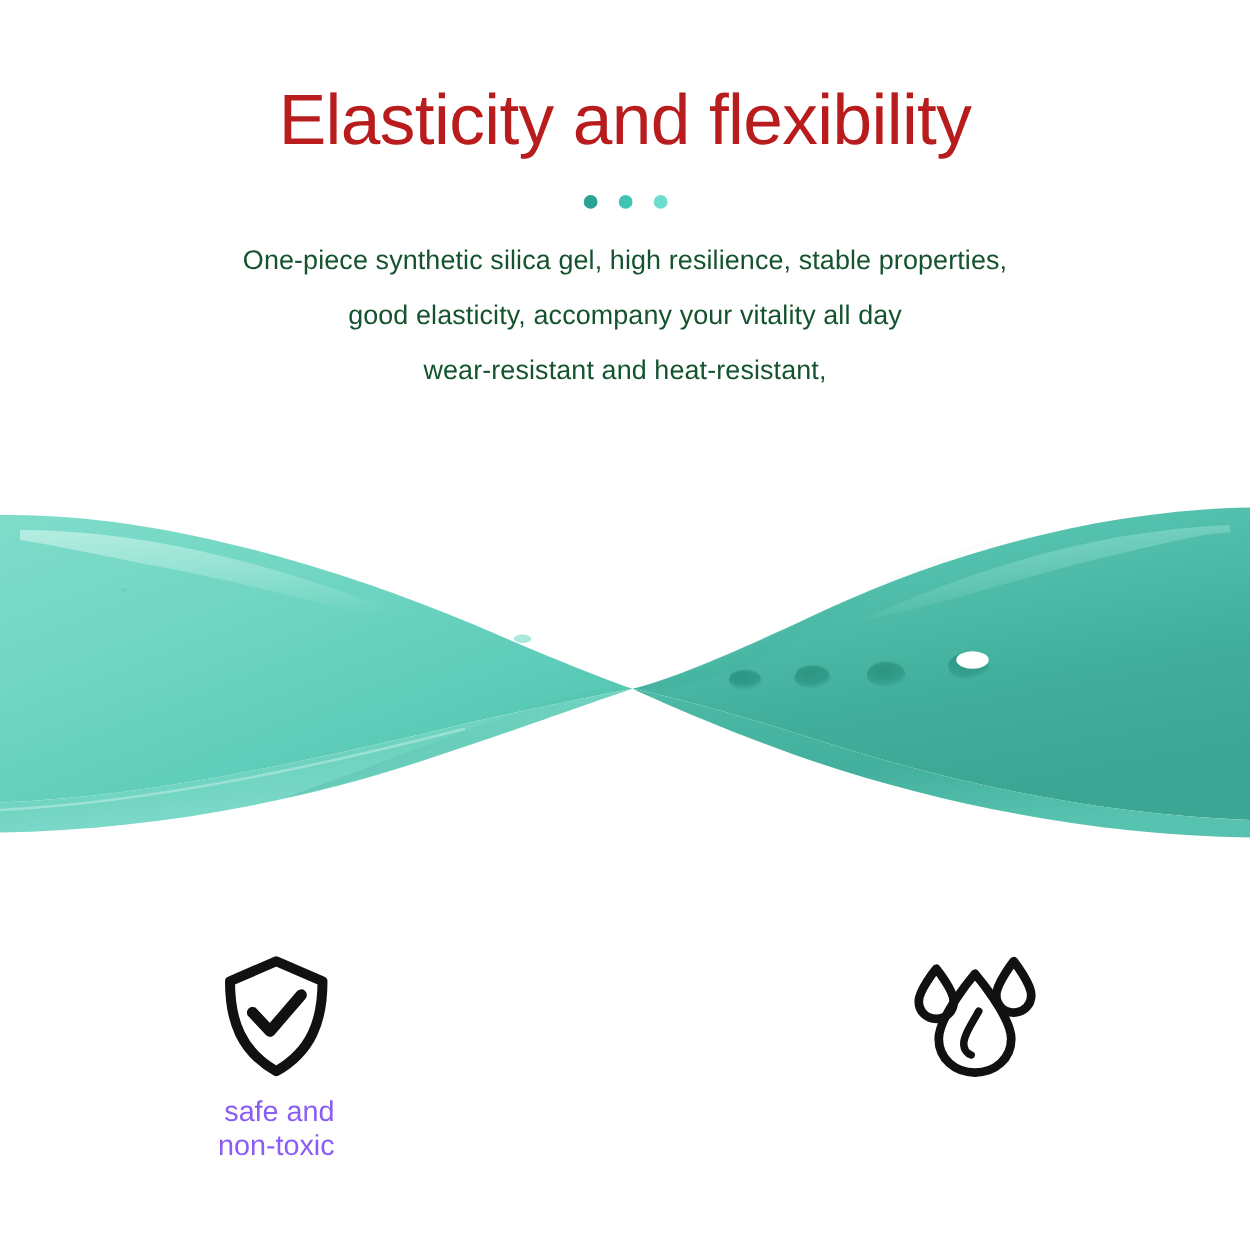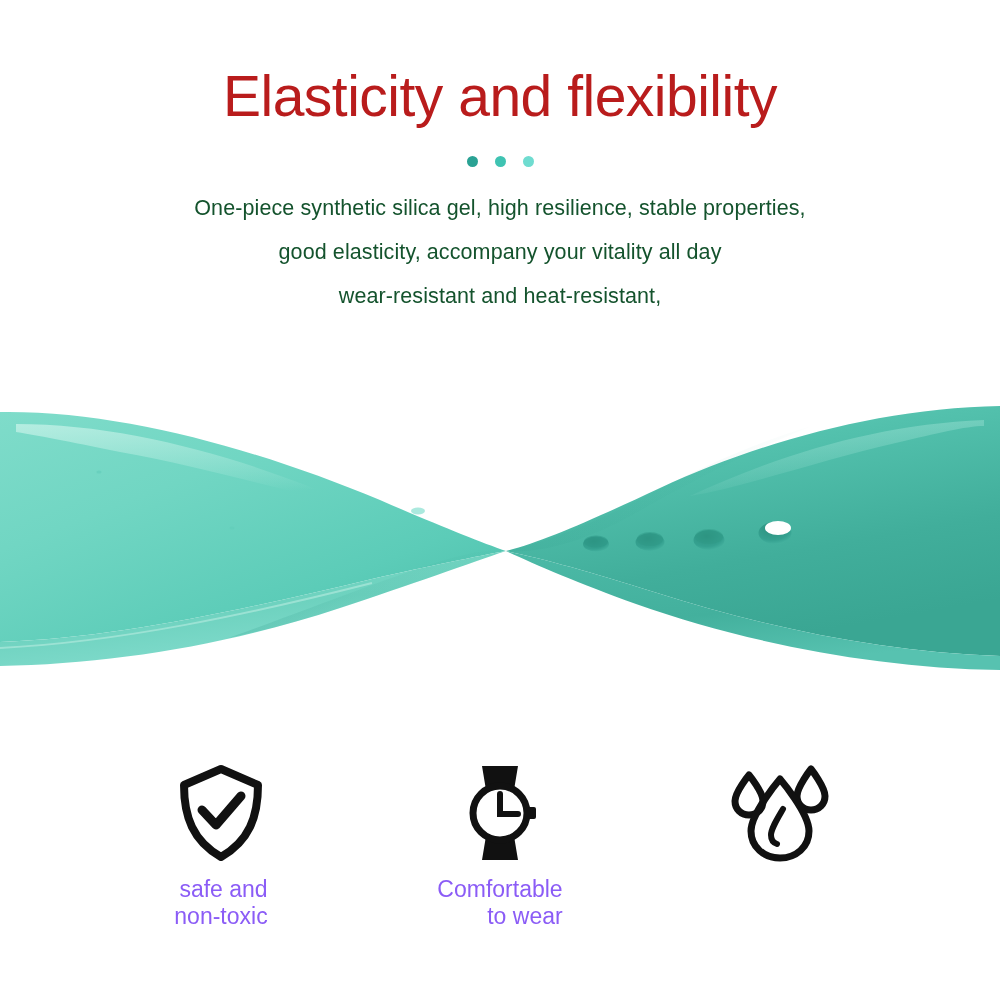--- a/index.html
+++ b/index.html
@@ -265,40 +265,20 @@
           <path d="M46 6 L83 22 C83 54 74 78 46 94 C18 78 9 54 9 22 Z" fill="none" stroke="#111111" stroke-width="8" stroke-linejoin="round" stroke-linecap="round"></path>
           <path d="M27 47 L41 62 L66 33" fill="none" stroke="#111111" stroke-width="9" stroke-linecap="round" stroke-linejoin="round"></path>
         </svg>
       </div>
       <div class="feature-label">
         <span>safe and</span>
         <span>non-toxic</span>
       </div>
     </div>
 
-    <div class="feature">
-      <div class="feature-icon">
-        <svg width="84" height="100" viewBox="0 0 84 100">
-
-          <path d="M24 3 H60 L56 27 C51 24 45 23 42 23 C39 23 33 24 28 27 Z" fill="#111111"></path>
-
-          <path d="M28 73 C33 76 39 77 42 77 C45 77 51 76 56 73 L60 97 H24 Z" fill="#111111"></path>
-
-          <rect x="70" y="44" width="8" height="12" rx="2" fill="#111111"></rect>
-
-          <circle cx="42" cy="50" r="27" fill="none" stroke="#111111" stroke-width="7"></circle>
-
-          <path d="M42 31 V51 H60" fill="none" stroke="#111111" stroke-width="6" stroke-linecap="round" stroke-linejoin="miter"></path>
-        </svg>
-      </div>
-      <div class="feature-label">
-        <span>Comfortable</span>
-        <span>to wear</span>
-      </div>
-    </div>
 
     <div class="feature">
       <div class="feature-icon">
         <svg width="104" height="100" viewBox="0 0 104 100">
 
           <path d="M22 12 C22 12 36 29 36 38 C36 46 30 52 22 52
                    C14 52 8 46 8 38 C8 29 22 12 22 12 Z" fill="none" stroke="#111111" stroke-width="7" stroke-linejoin="round"></path>
 
           <path d="M84 6 C84 6 98 24 98 33 C98 41 92 47 84 47
                    C76 47 70 41 70 33 C70 24 84 6 84 6 Z" fill="none" stroke="#111111" stroke-width="7" stroke-linejoin="round"></path>

